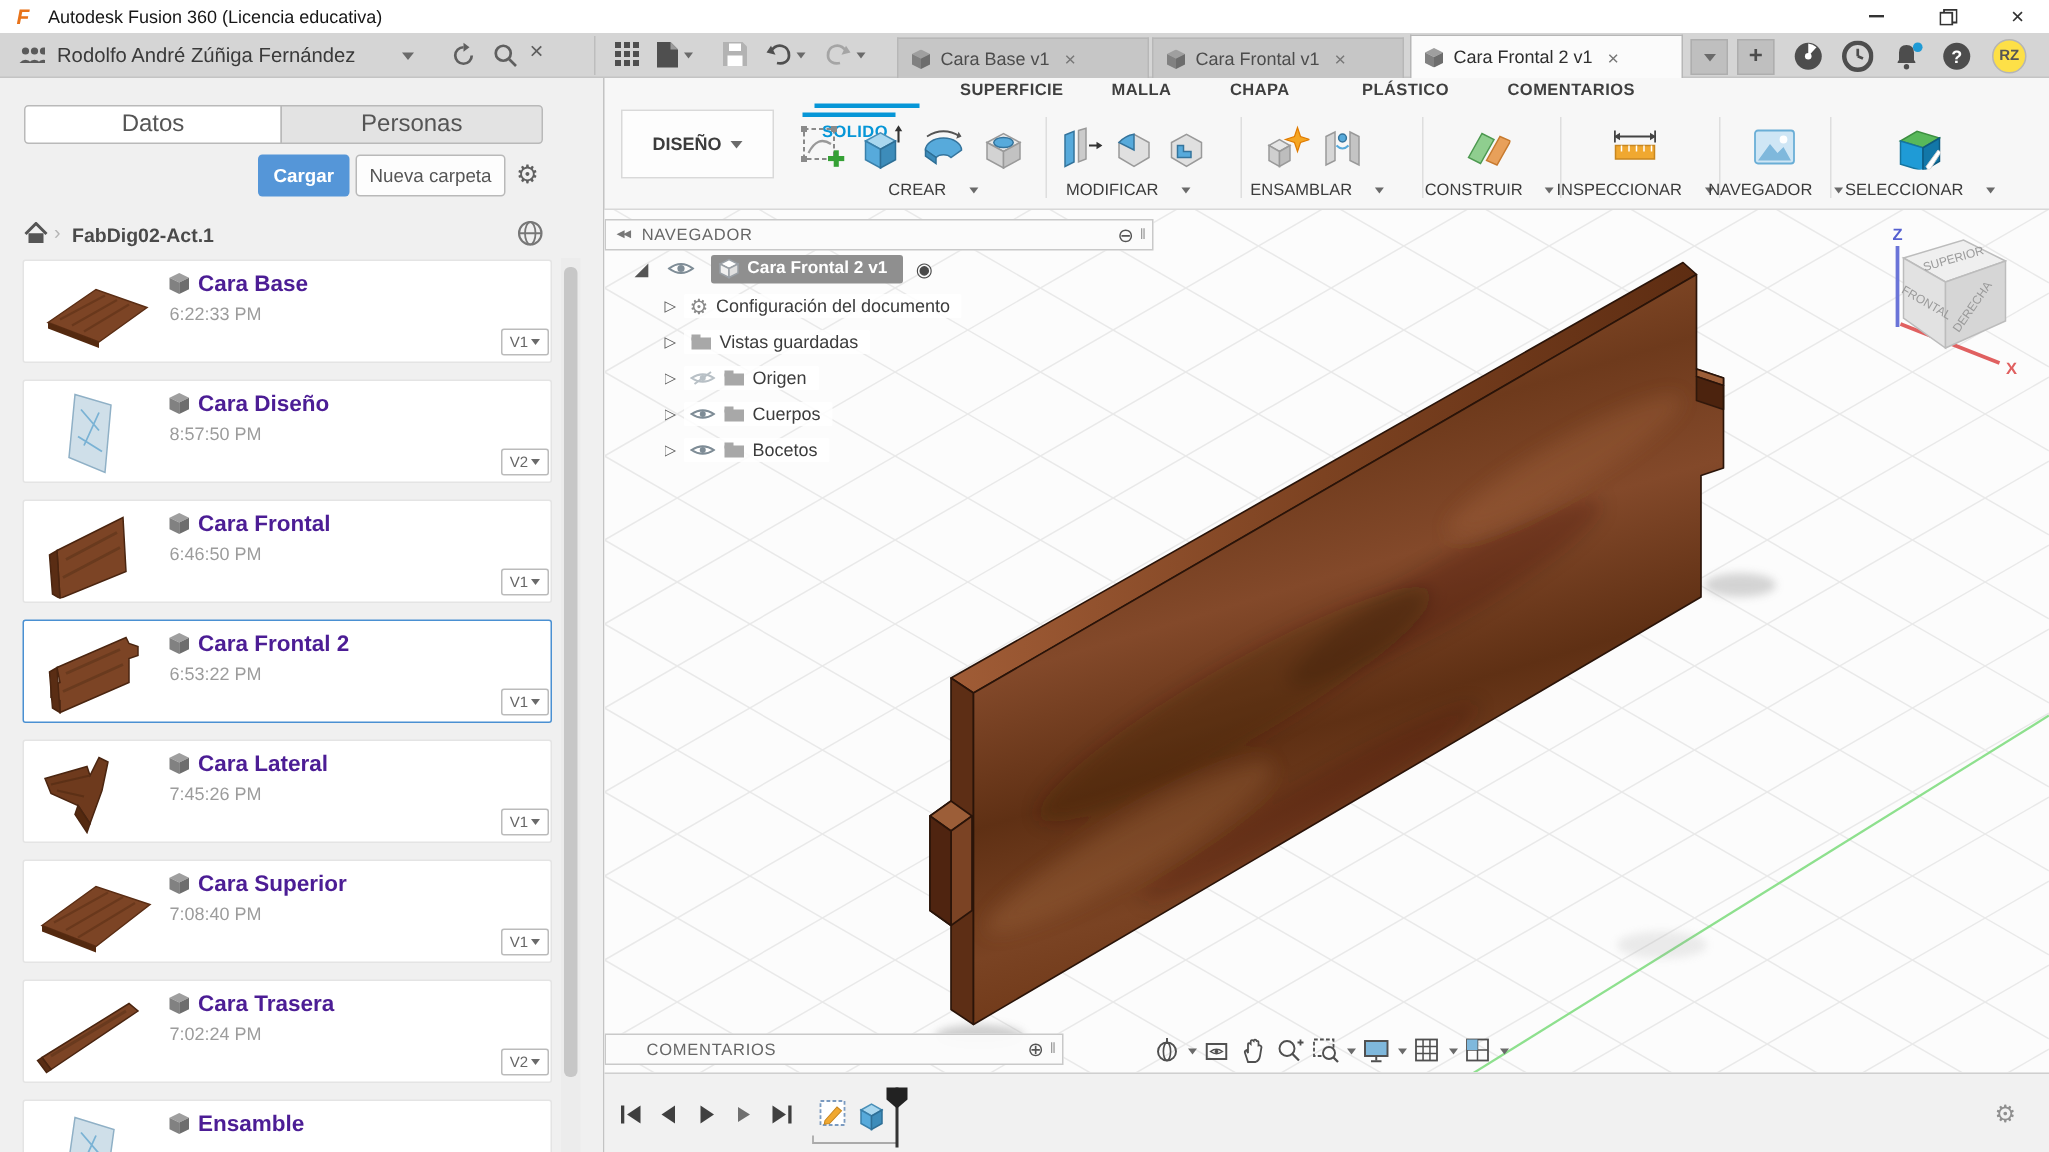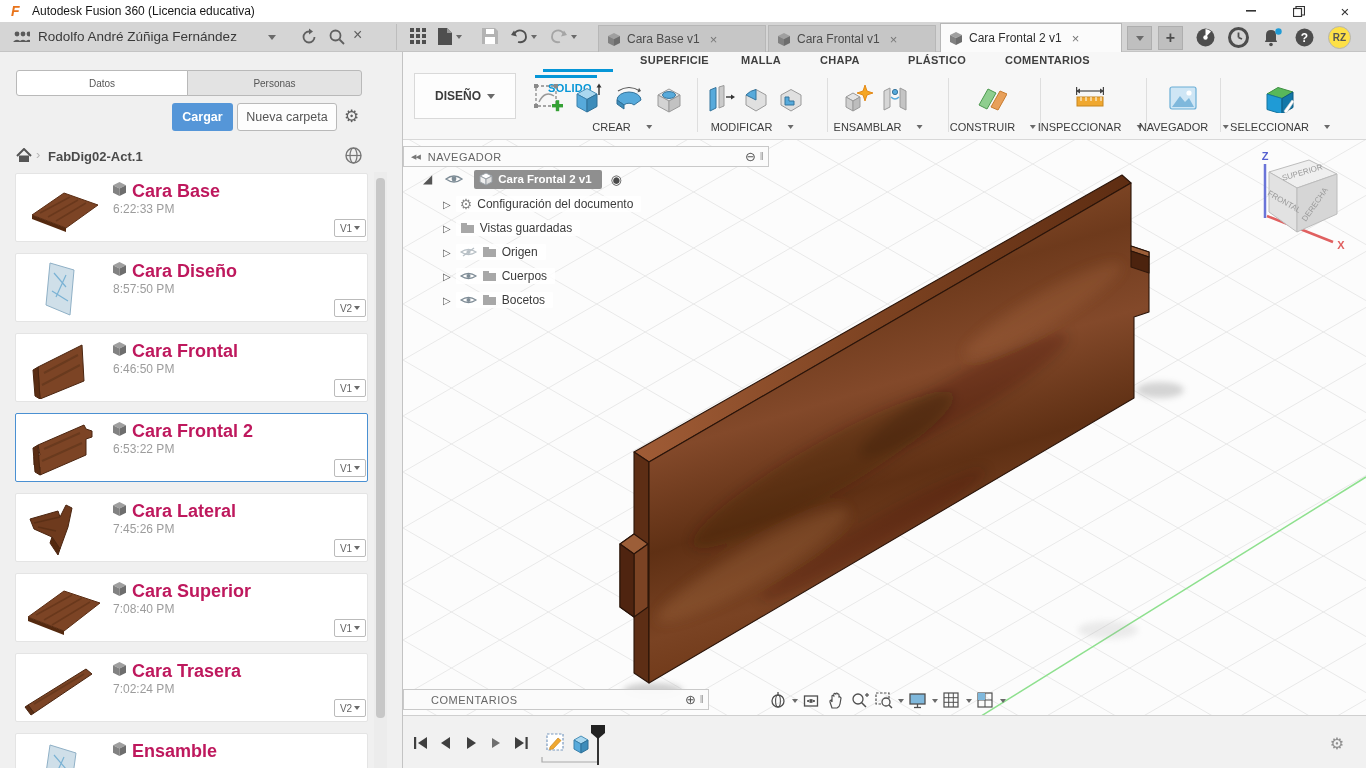--- a/index.html
+++ b/index.html
@@ -34,27 +34,27 @@
   .rtab{top:2px;height:17px;font-size:11px;font-weight:bold;color:#3f3f3f;letter-spacing:.3px;}
   .rtab.active{color:#0696d7;margin-top:28px;}
   #soltab-bar{left:140px;top:17px;width:70px;height:3px;background:#0696d7;}
   #disenobox{left:11px;top:21px;width:102px;height:46px;background:#fdfdfd;border:1px solid #d9d9d9;box-sizing:border-box;display:flex;align-items:center;justify-content:center;gap:6px;font-size:12px;font-weight:bold;color:#3c3c3c;}
   .rgrouplbl{top:69px;font-size:11px;color:#3c3c3c;display:flex;align-items:center;gap:15px;white-space:nowrap;transform:translateX(-50%);}
   .ricon{top:31px;width:30px;height:30px;}
   .rdiv{top:26px;width:1px;height:54px;background:#dedede;}
   #recentbar{left:132px;top:23px;width:62px;height:3px;background:#0696d7;}
   
   #leftpanel{left:0;top:52px;width:403px;height:716px;background:#f0f0f0;border-right:1px solid #c3c3c3;box-sizing:border-box;overflow:hidden;}
-  .ptab{top:18px;height:26px;box-sizing:border-box;border:1px solid #b9b9b9;font-size:10px;color:#555;display:flex;align-items:center;justify-content:center;}
+  .ptab{top:18px;height:26px;box-sizing:border-box;border:1px solid #b9b9b9;font-size:16px;color:#555;display:flex;align-items:center;justify-content:center;}
   #btn-cargar{left:172px;top:51px;width:61px;height:28px;background:#5596d8;border-radius:3px;color:#fff;font-size:12.5px;font-weight:bold;display:flex;align-items:center;justify-content:center;}
   #btn-nueva{left:237px;top:51px;width:100px;height:28px;background:#fdfdfd;border:1px solid #b9b9b9;border-radius:3px;box-sizing:border-box;color:#555;font-size:12.5px;display:flex;align-items:center;justify-content:center;}
   #crumb-label{left:48px;top:97px;font-size:13px;font-weight:bold;color:#4a4a4a;}
   .card{left:15px;width:353px;height:69px;background:#fff;border:1px solid #e4e4e4;border-radius:2px;box-sizing:border-box;}
   .card.selected{border:1px solid #4a90d2;}
-  .card .nm{position:absolute;left:116px;top:7px;font-size:18px;font-weight:bold;color:#be185d;white-space:nowrap;}
+  .card .nm{position:absolute;left:116px;top:7px;font-size:15px;font-weight:bold;color:#4c1d95;white-space:nowrap;}
   .card .tm{position:absolute;left:97px;top:28px;font-size:12px;color:#9c9c9c;}
   .card .ver{position:absolute;left:318px;top:45px;width:30px;height:16px;border:1px solid #bbb;border-radius:2px;background:#fff;display:flex;align-items:center;justify-content:center;gap:2px;font-size:10px;color:#666;}
   .card .cube{position:absolute;left:96px;top:8px;}
   .card .thumb{position:absolute;left:4px;top:3px;}
   #scrolltrack{left:374px;top:120px;width:13px;height:596px;background:#ececec;}
   #scrollthumb{left:376px;top:126px;width:9px;height:540px;background:#c7c7c7;border-radius:4px;}
   
   #viewport{left:403px;top:140px;width:963px;height:575px;background:#fcfcfc;overflow:hidden;}
   .paneltopbar{background:rgba(251,251,251,.96);border:1px solid #c9c9c9;box-sizing:border-box;height:21px;display:flex;align-items:center;}
   .paneltopbar .ttl{font-size:11px;color:#666;letter-spacing:.5px;}

